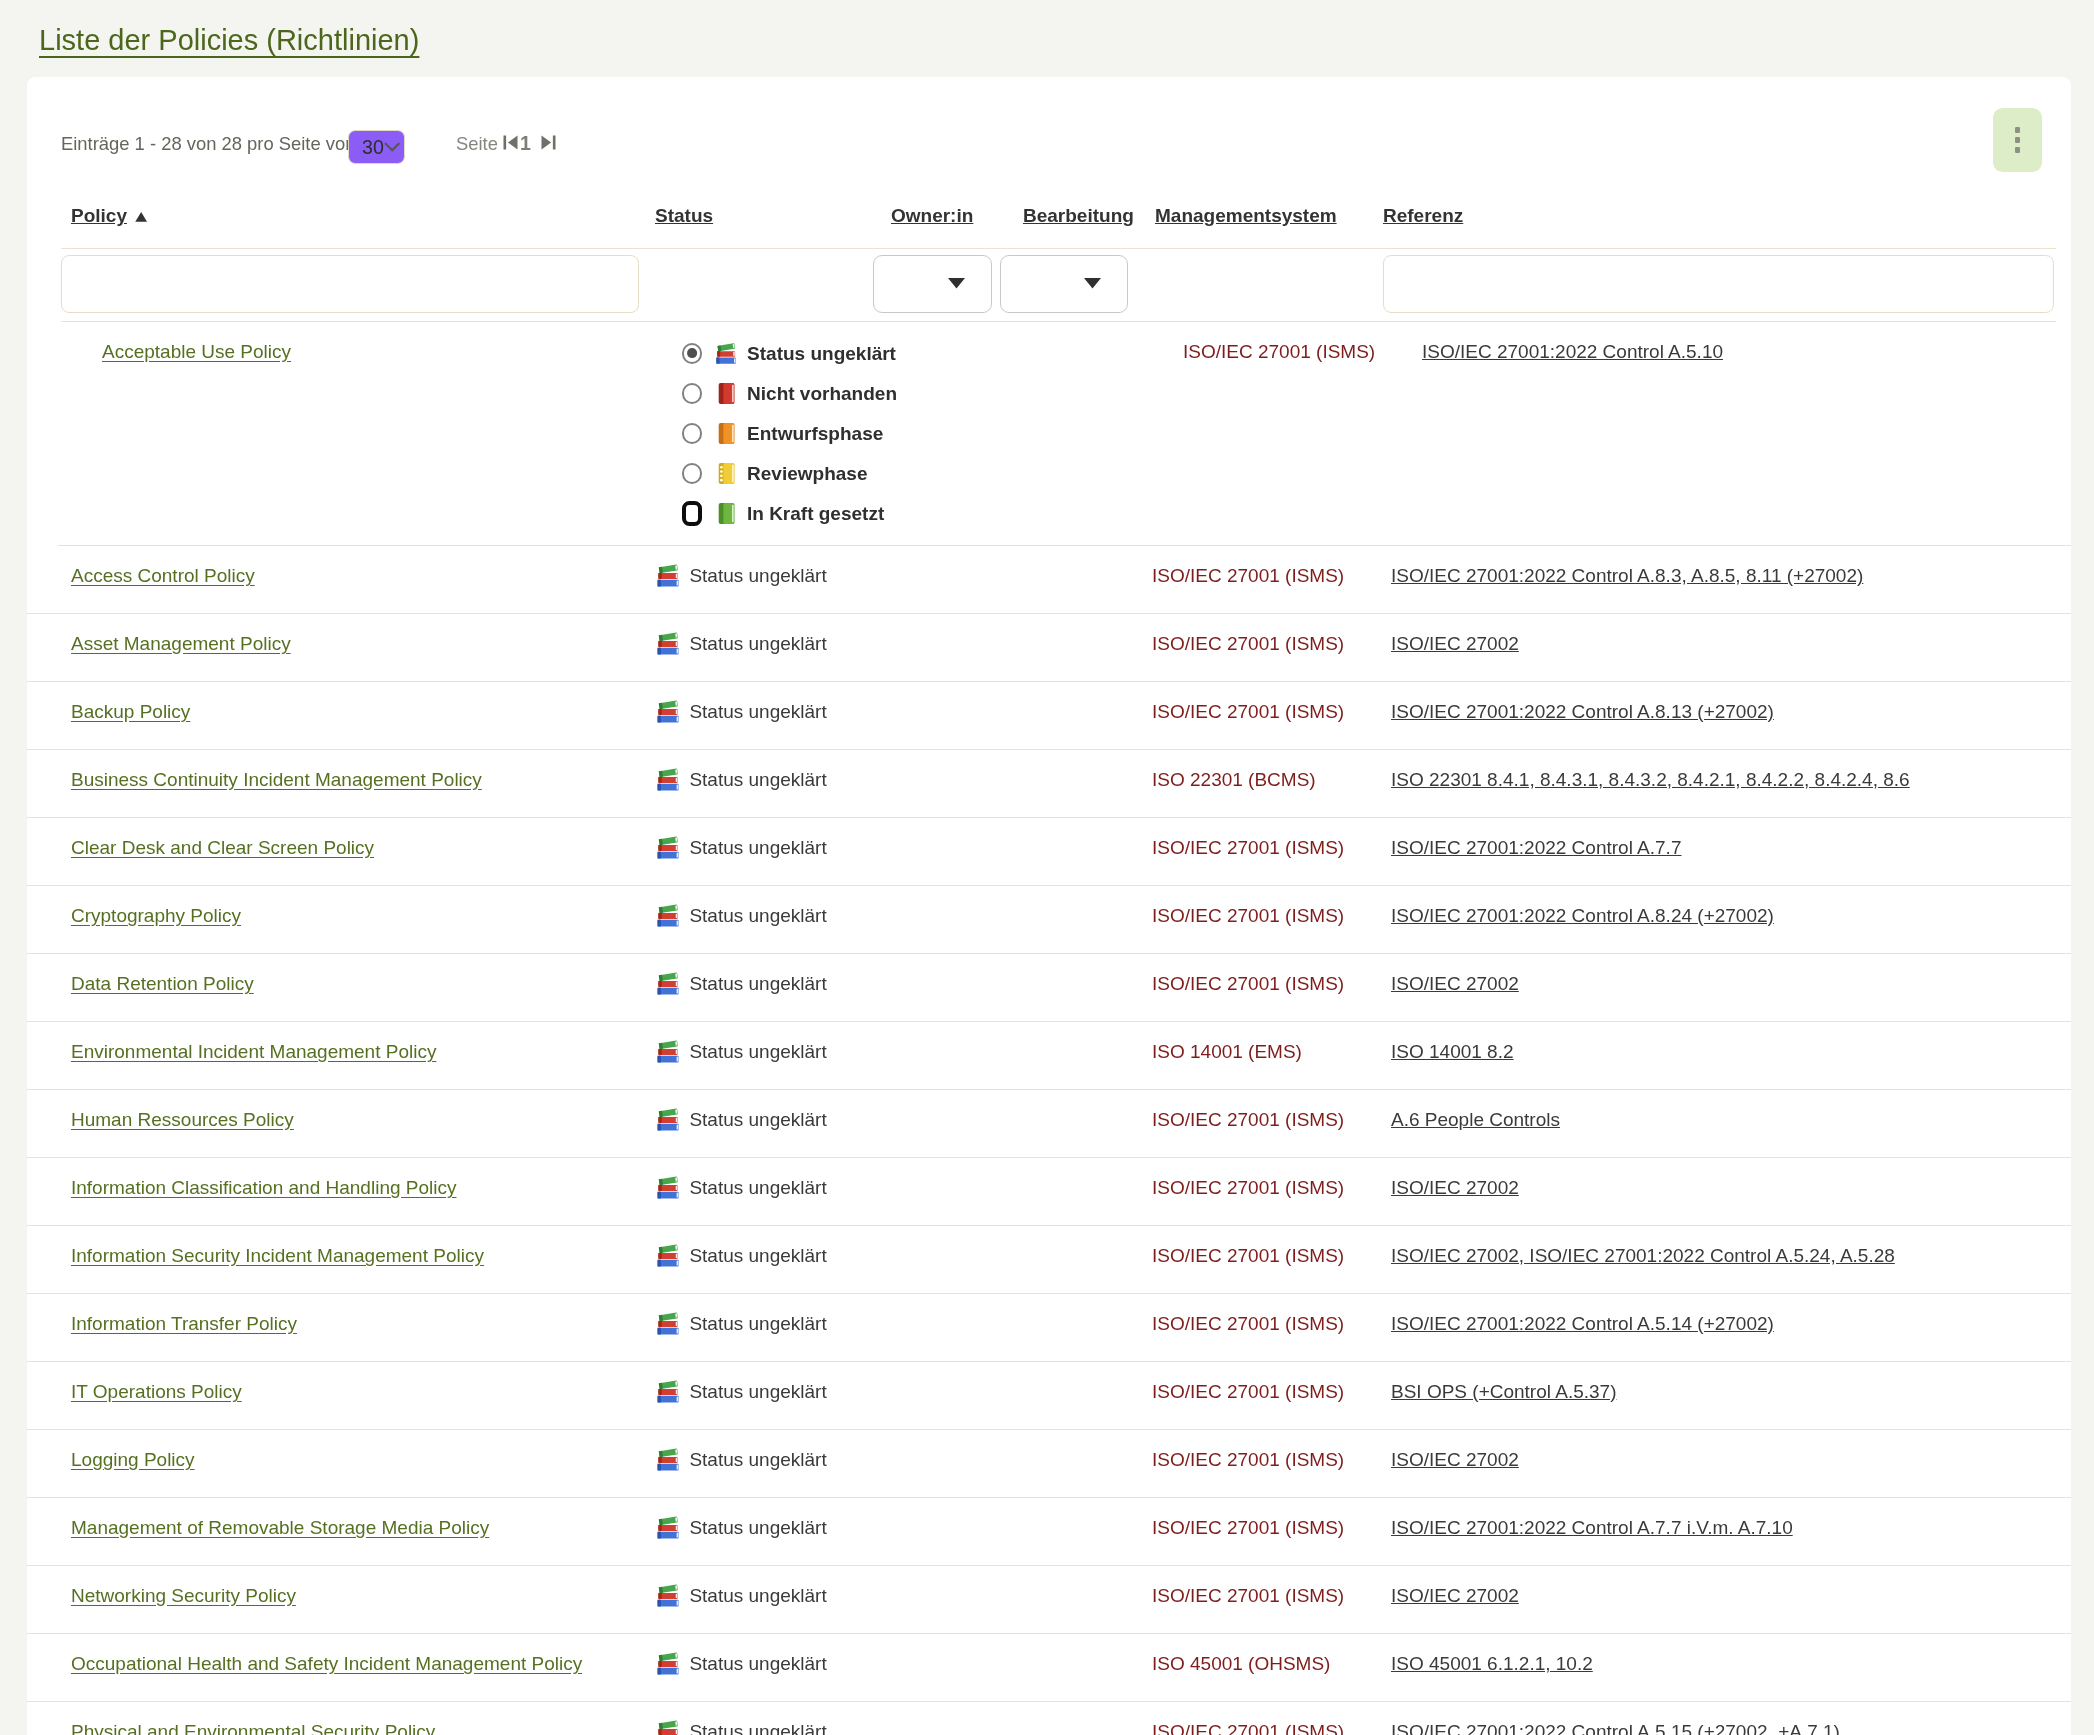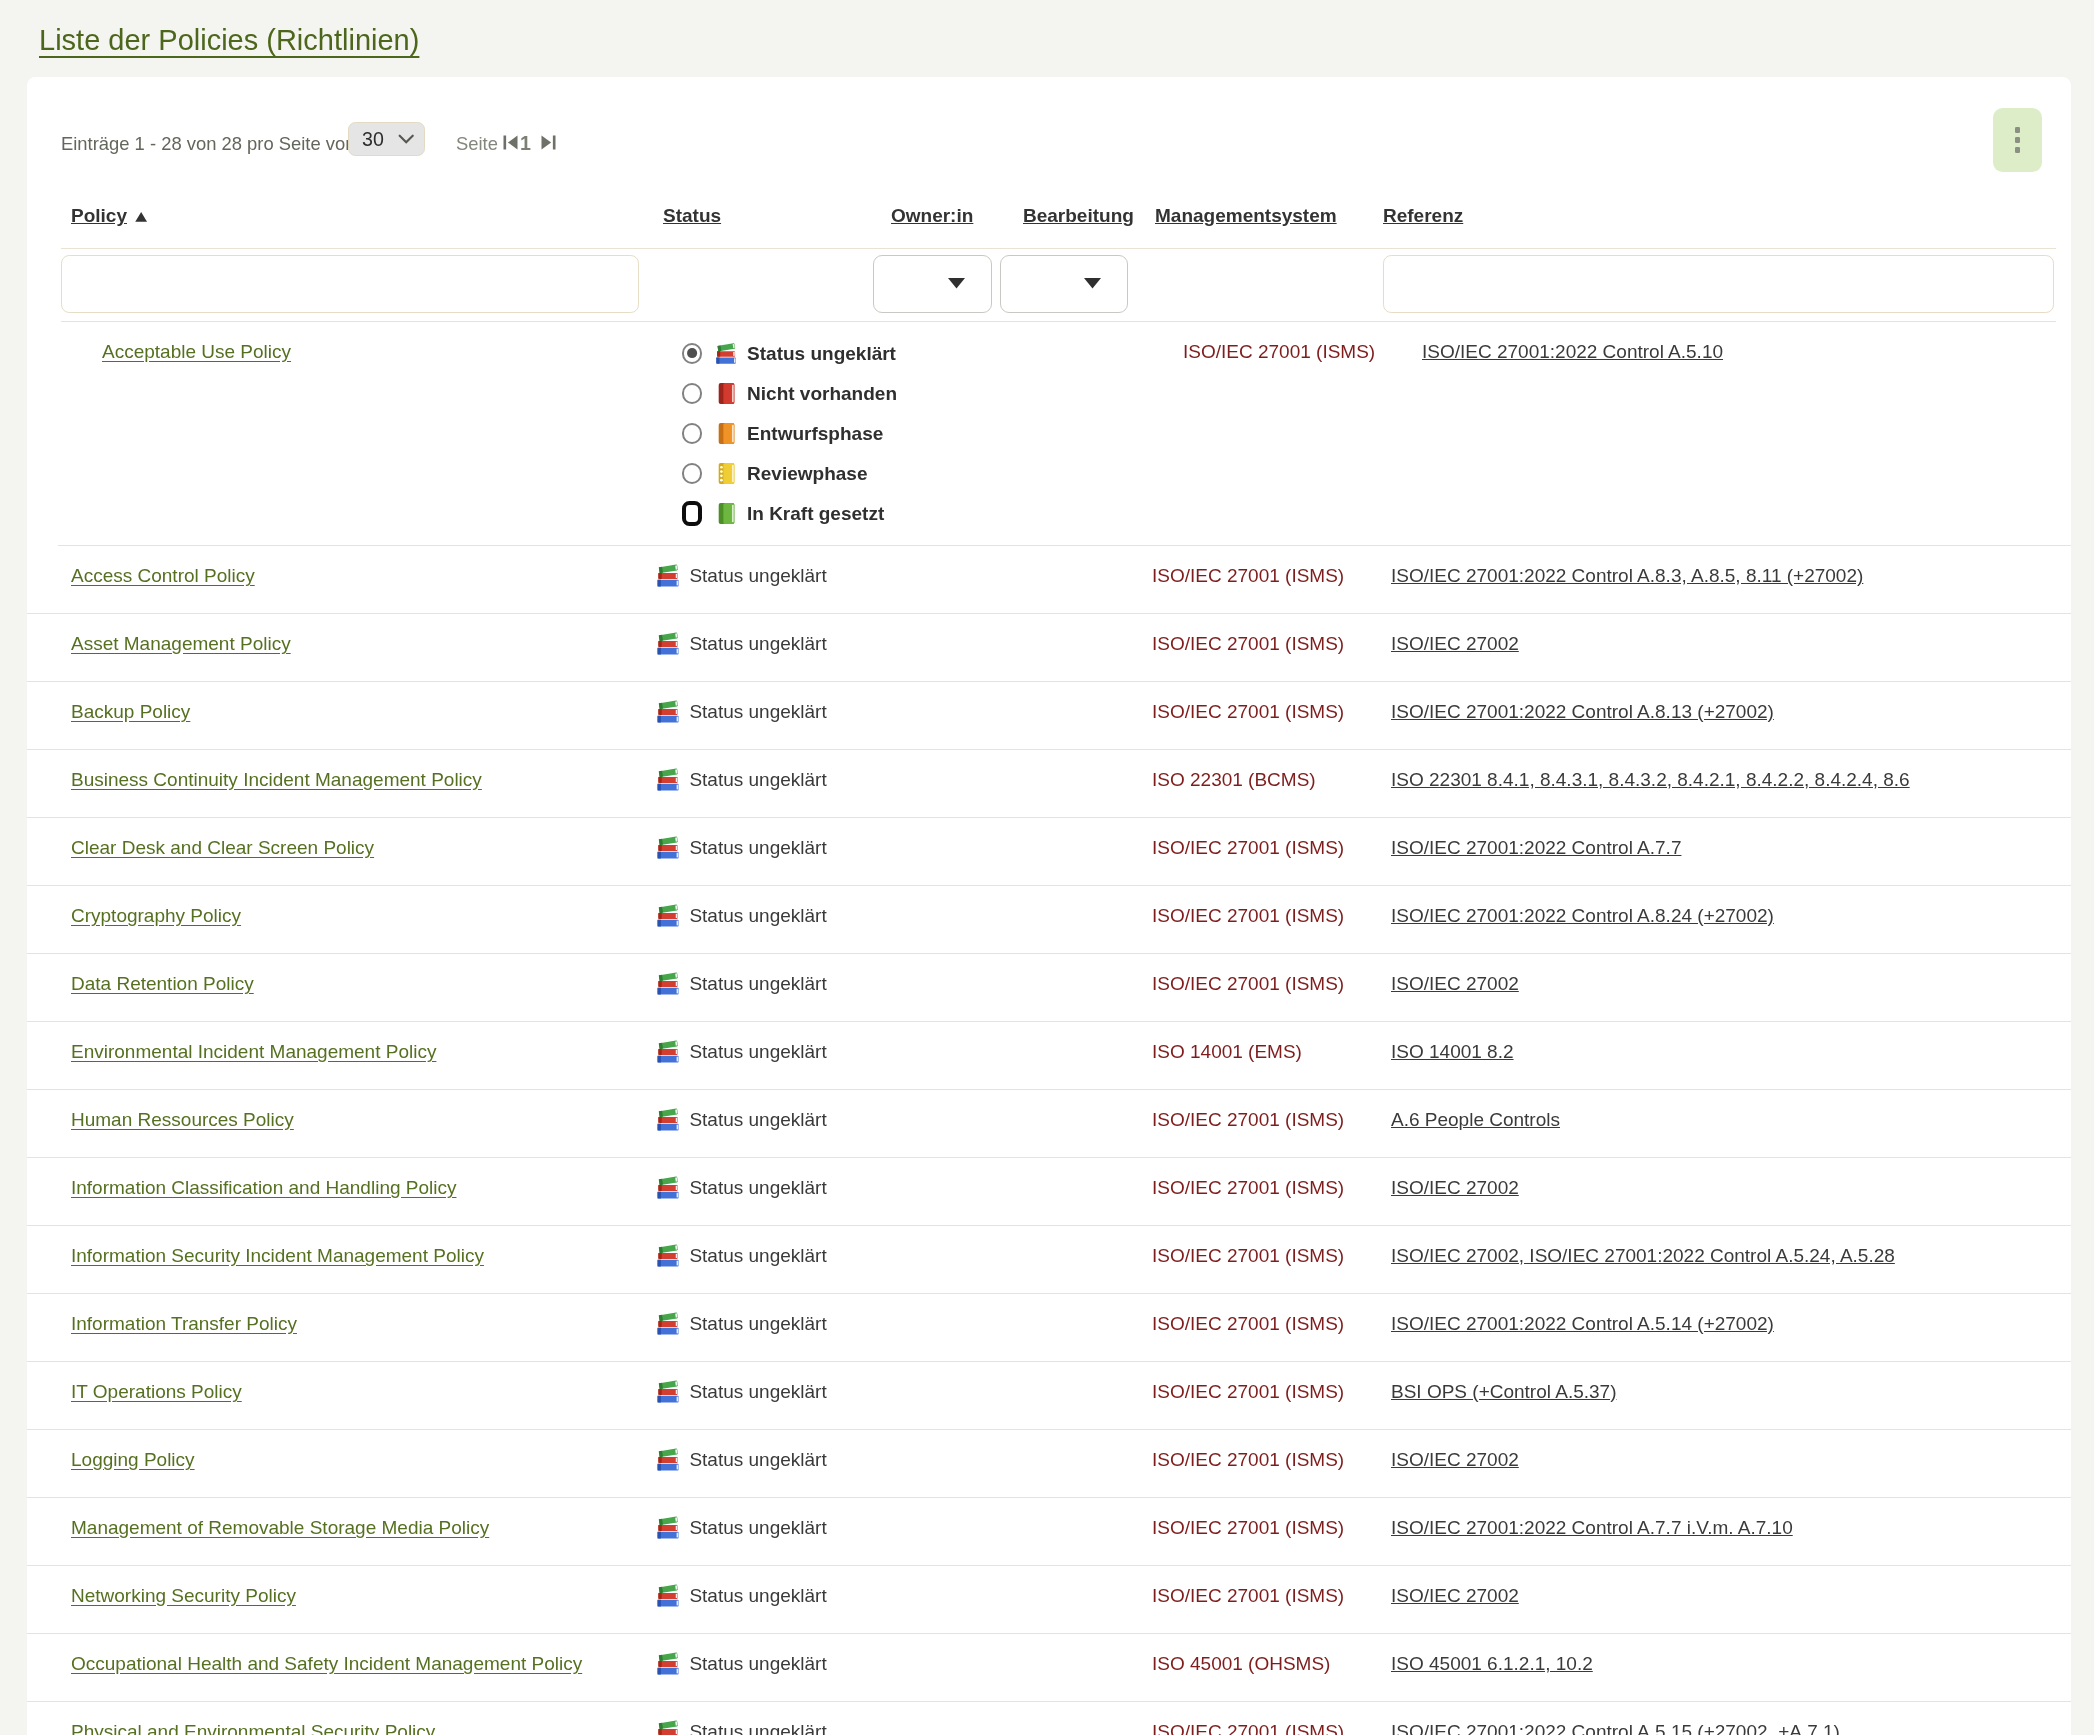--- a/index.html
+++ b/index.html
@@ -16,43 +16,43 @@
     cursor:pointer;
   }
   .card{
     position:absolute;left:27px;top:77px;width:2044px;height:1659px;
     background:#ffffff;border-radius:8.2px 8.2px 0 0;
   }
   
   .toolbar{position:absolute;left:0;top:31px;width:100%;height:65px;}
   .t-entries{position:absolute;left:34px;top:25px;font-size:18.4px;color:#63665b;}
   .pagesize{
-    position:absolute;left:321px;top:14px;width:77px;height:34px;
-    border:1.6px solid #e3dac2;border-radius:7.4px;background:#e5e5e5;
+    position:absolute;left:321px;top:22px;width:57px;height:34px;
+    border:1.6px solid #e3dac2;border-radius:7.4px;background:#8b5cf6;
     display:flex;align-items:center;justify-content:space-between;
     padding:0 9.8px 0 13px;box-sizing:border-box;cursor:pointer;
   }
   .pagesize .val{font-size:19.6px;color:#2e2e2e;}
   .t-seite{position:absolute;left:429px;top:25px;font-size:18.4px;color:#83867b;}
   .pager-ic{position:absolute;top:24px;width:21px;height:21px;cursor:pointer;}
   .pg-first{left:473px;}
   .pg-last{left:511px;}
   .pg-num{position:absolute;left:493px;top:24px;font-size:19.6px;font-weight:700;color:#7c7f73;cursor:pointer;}
   .kebab-btn{
     position:absolute;left:1966px;top:0px;width:49px;height:64px;
     background:#dcedc8;border:none;border-radius:9.8px;cursor:pointer;
     display:flex;align-items:center;justify-content:center;
   }
   .kebab-dots{display:flex;flex-direction:column;gap:4.1px;}
   .kebab-dots i{width:5.7px;height:5.7px;border-radius:1.2px;background:#8b9082;display:block;}
   
   .thead{position:absolute;left:0;top:124px;width:100%;height:33px;font-size:19px;font-weight:700;color:#333;}
   .th{position:absolute;top:4px;white-space:nowrap;text-decoration:underline;}
   .th-policy{left:44px;}
-  .th-status{left:628px;margin-left:8px;}
+  .th-status{left:628px;}
   .th-owner{left:864px;}
   .th-bearb{left:996px;}
   .th-mgmt{left:1128px;}
   .th-ref{left:1356px;}
   .sort-ic{display:inline-block;margin-left:8.2px;}
   
   .hline{position:absolute;left:34px;right:15.5px;height:0;border-top:1.6px solid #eae3d2;}
   .l1{top:171px;}
   .l2{top:244px;}
   .filters{position:absolute;left:0;top:178px;width:100%;height:58px;}

